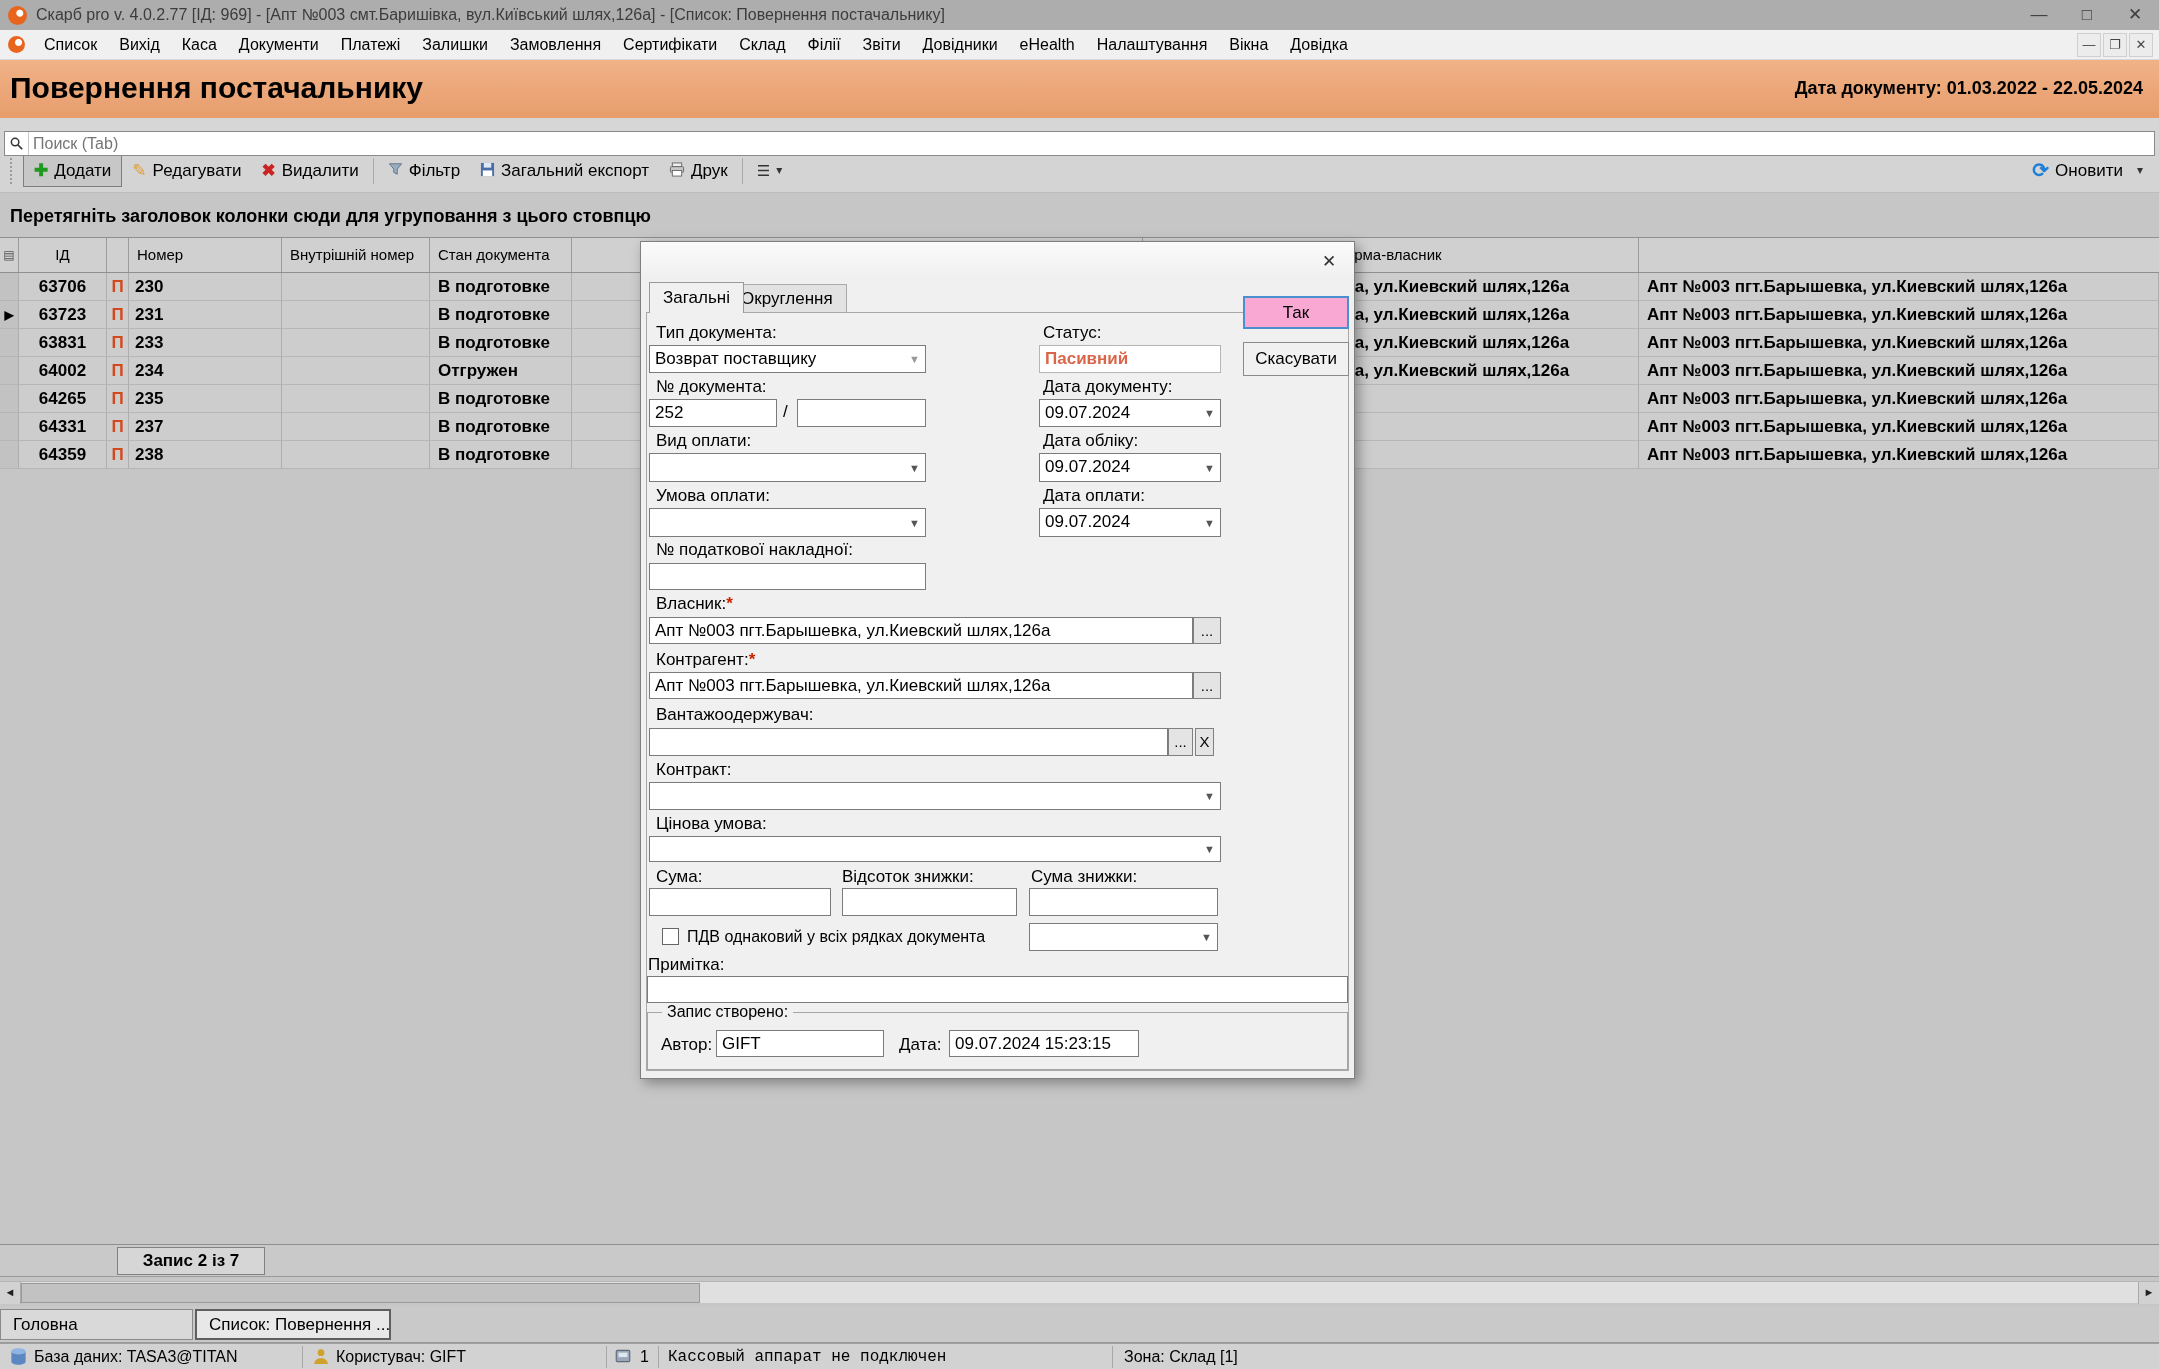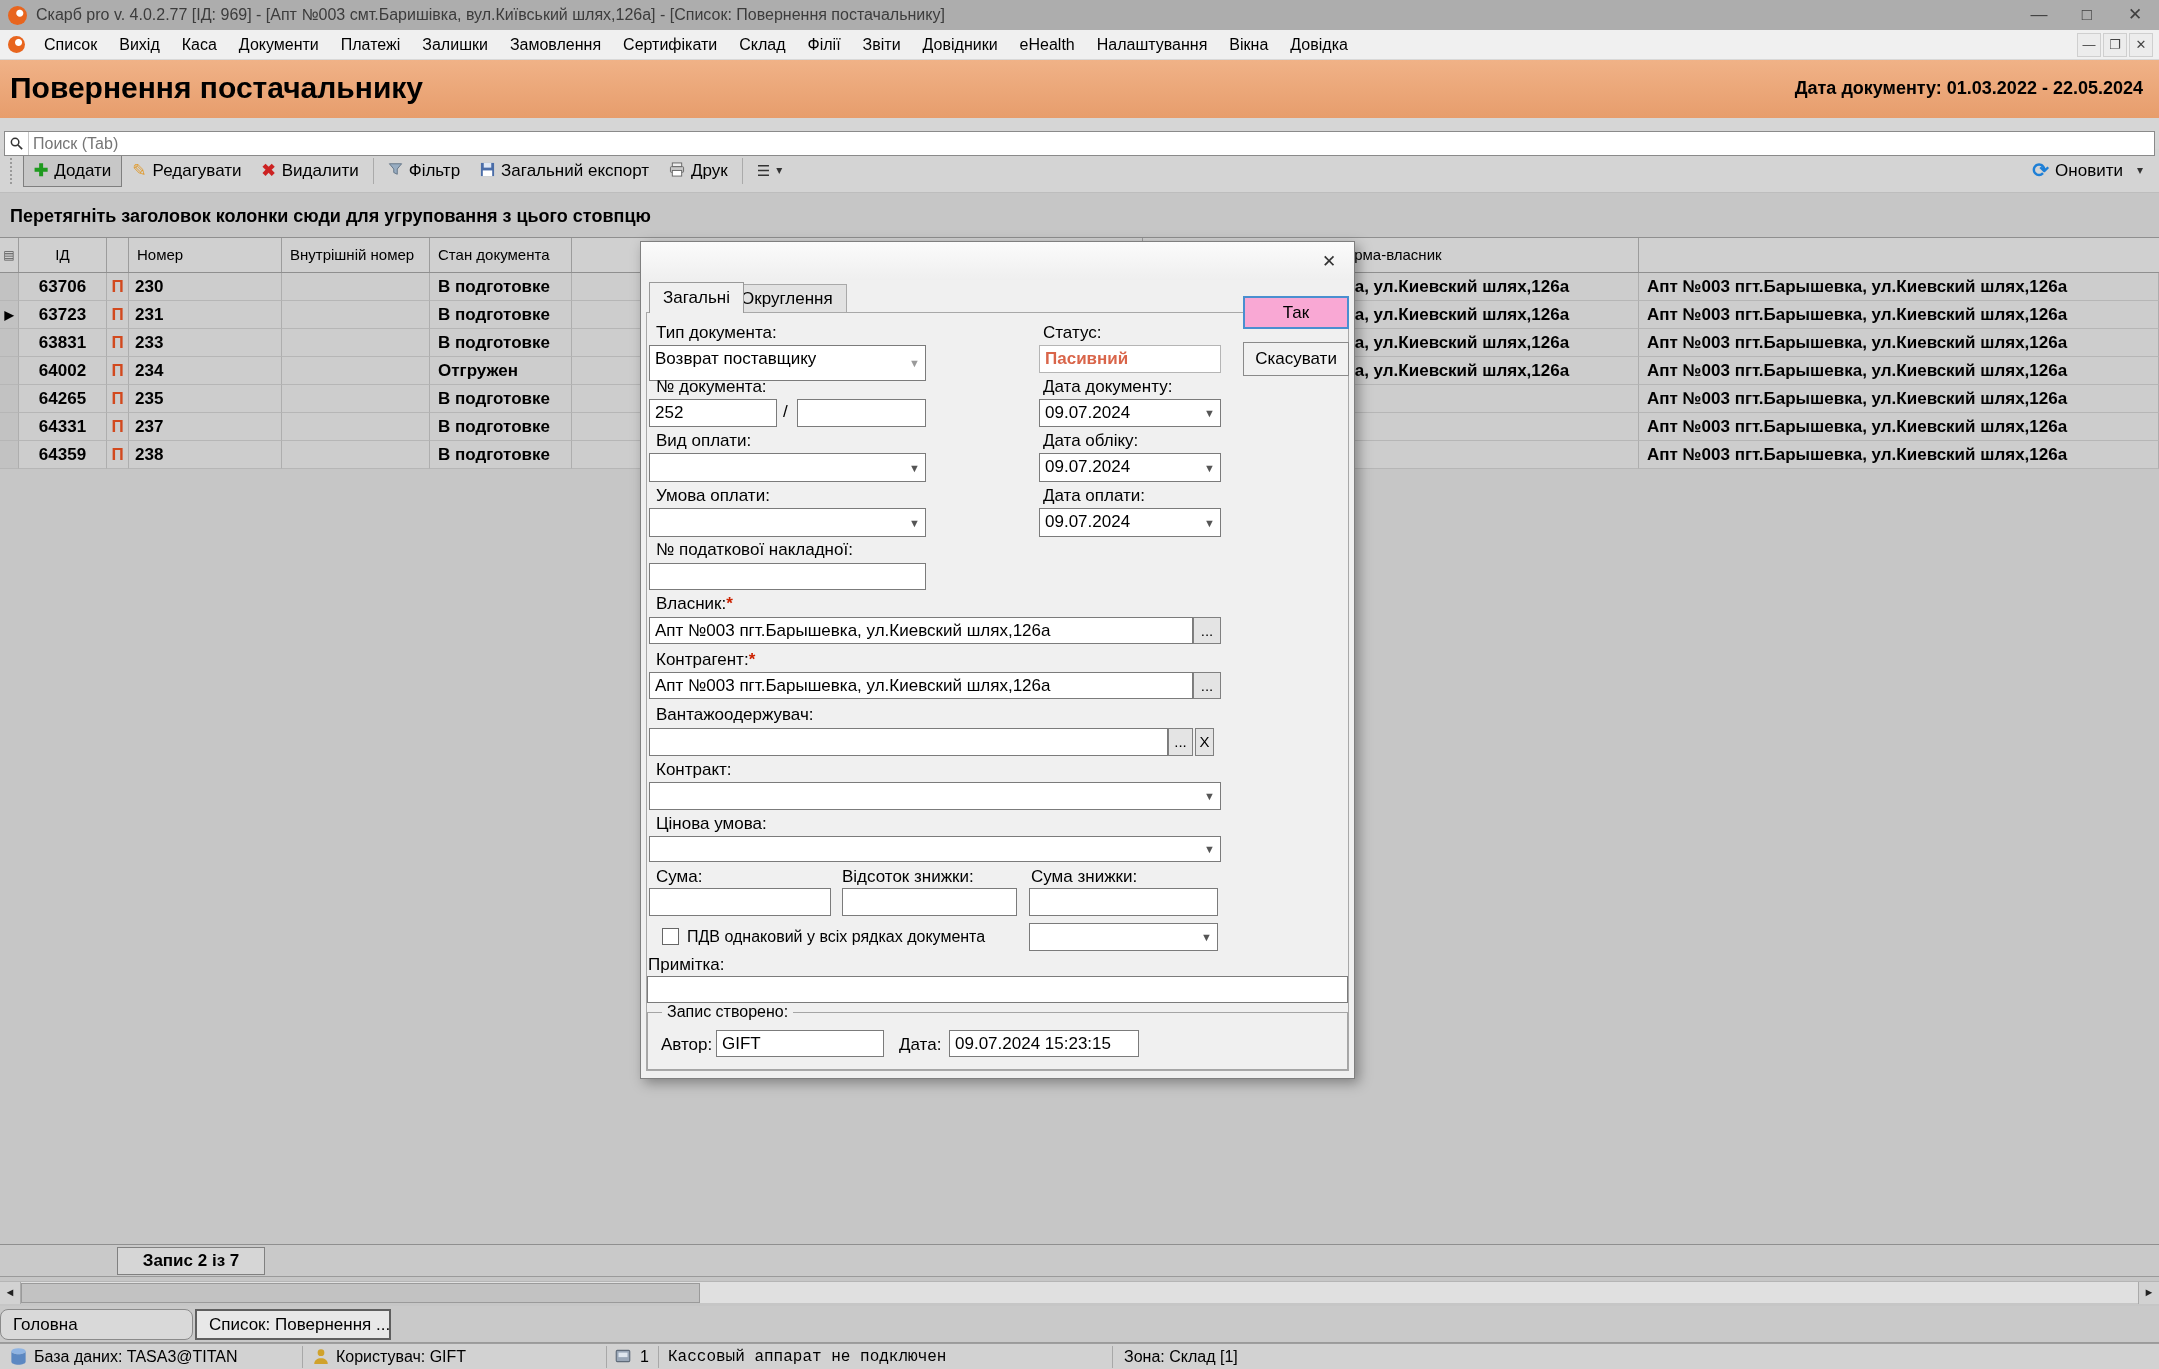--- a/index.html
+++ b/index.html
@@ -65,21 +65,21 @@
   
   .rec-strip { position:absolute; left:0; top:1244px; width:2159px; height:33px; background:#c9c9c9; border-top:1px solid #8f8f8f; border-bottom:1px solid #9a9a9a; }
   .rec-box { position:absolute; left:117px; top:2px; width:148px; height:28px; border:1px solid #808080; background:#d6d6d6; font-size:17px; font-weight:bold; text-align:center; line-height:26px; }
   .hscroll { position:absolute; left:0; top:1281px; width:2159px; height:22px; background:#e0e0e0; border-top:1px solid #b5b5b5; }
   .sbtn { position:absolute; top:0; width:21px; height:22px; background:#d2d2d2; text-align:center; line-height:21px; font-size:11px; color:#222; }
   .sbtn.left { left:0; border-right:1px solid #aaa; }
   .sbtn.right { right:0; border-left:1px solid #aaa; }
   .sthumb { position:absolute; left:21px; top:1px; width:679px; height:20px; background:#c2c2c2; border:1px solid #9a9a9a; }
   .btabs { position:absolute; left:0; top:1306px; width:2159px; height:37px; background:#c9c9c9; border-bottom:1px solid #9a9a9a; }
   .btab { position:absolute; top:3px; height:31px; font-size:17px; line-height:29px; padding:0 12px; border:1px solid #8a8a8a; background:#d9d9d9; white-space:nowrap; }
-  .btab.home { left:0; width:193px;border-radius:8px; }
+  .btab.home { left:0; width:193px; }
   .btab.active { left:195px; width:196px; background:#e8e8e8; border:2px solid #5f5f5f; line-height:27px; }
   .statusbar { position:absolute; left:0; top:1343px; width:2159px; height:30px; background:#d2d2d2; border-top:1px solid #9e9e9e; }
   .sb-item { position:absolute; top:4px; font-size:16px; white-space:nowrap; }
   .sb-sep { position:absolute; top:2px; width:1px; height:22px; background:#a8a8a8; }
   .sb-ico { position:absolute; top:3px; width:19px; height:19px; }
   
   .dlg { position:absolute; left:640px; top:241px; width:715px; height:838px; background:#f0f0f0; border:1px solid #7f7f7f; box-shadow:4px 4px 12px rgba(0,0,0,.35); z-index:100; }
   .dlg-title { position:absolute; left:0; top:0; right:0; height:38px; background:linear-gradient(#fbfbfb,#efefef); }
   .dlg-title-text { position:absolute; left:14px; top:0; font-size:18px; line-height:38px; }
   .dlg-close { position:absolute; right:10px; top:7px; width:30px; height:26px; text-align:center; line-height:25px; font-size:17px; color:#333; }
@@ -370,21 +370,21 @@
   </div>
   <div class="dlg-tab active">Загальні</div>
   <div class="dlg-tab idle">Округлення</div>
   <div class="dlg-panel"></div>
 
   <div class="dbtn ok">Так</div>
   <div class="dbtn cancel">Скасувати</div>
 
   <span class="dlbl" style="left:15px;top:81px;">Тип документа:</span>
   <span class="dlbl" style="left:402px;top:81px;">Статус:</span>
-  <div class="combo gray" style="left:8px;top:103px;width:277px;height:36px;">
+  <div class="combo gray" style="left:8px;top:103px;width:277px;height:28px;">
     <span class="cval">Возврат поставщику</span>
     <span class="chev">▼</span>
   </div>
   <div class="fld" style="left:398px;top:103px;width:182px;height:28px;border-color:#b5b5b5;">
     <div class="statusval">Пасивний</div>
   </div>
 
   <span class="dlbl" style="left:15px;top:135px;">№ документа:</span>
   <span class="dlbl" style="left:402px;top:135px;">Дата документу:</span>
   <div class="fld" style="left:8px;top:157px;width:128px;height:28px;">

